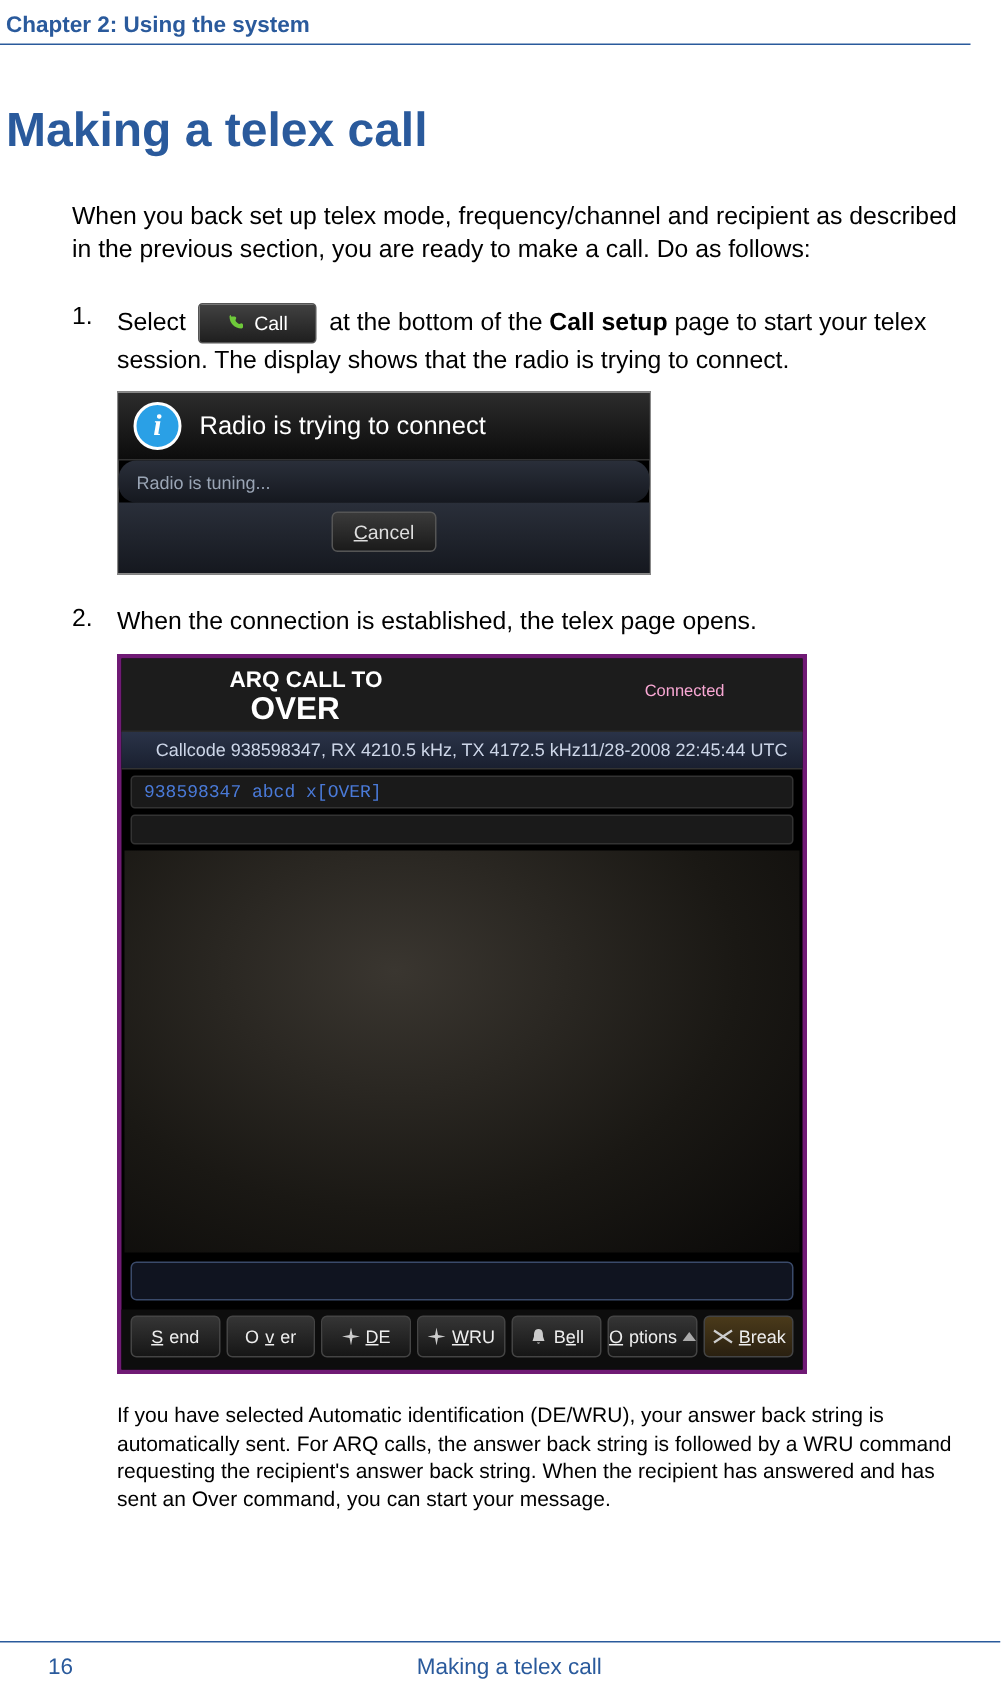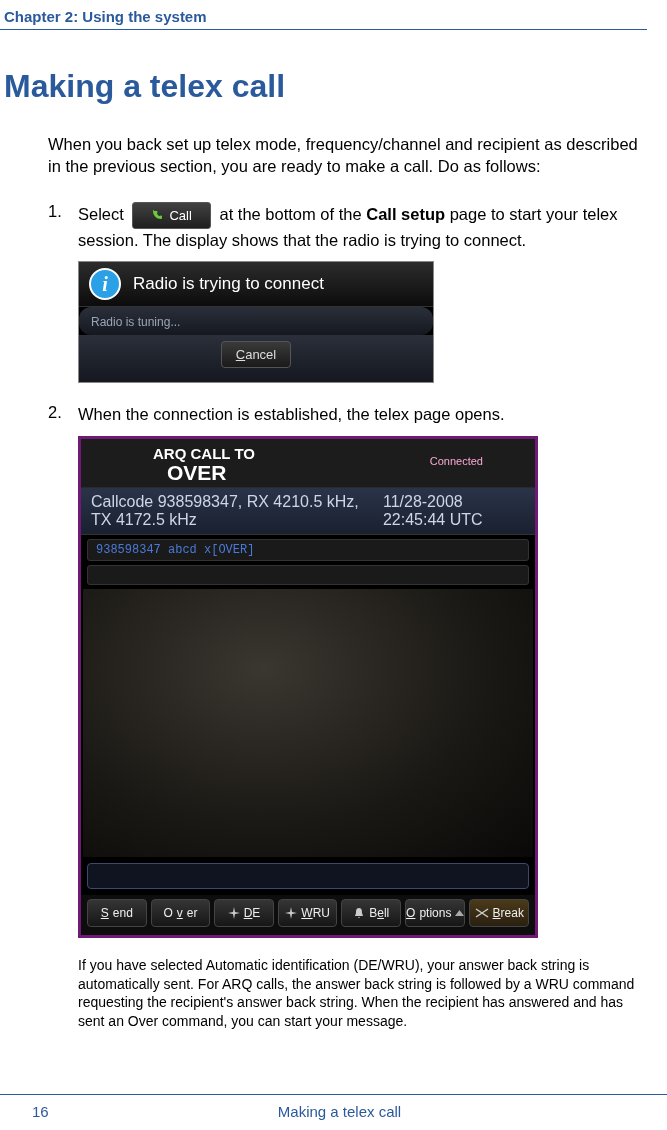--- a/index.html
+++ b/index.html
@@ -126,21 +126,21 @@
       position: relative;
       border-bottom: 1px solid #2a2a2a;
     }
     .tx-arq { font-size: 15px; font-weight: 700; margin-left: 58px;}
     .tx-jones { font-size: 21px; font-weight: 800; margin-left: 72px; line-height: 1;}
     .tx-connected { position: absolute; right: 52px; top: 16px; color: #f9a8d4; font-size: 11px; }
     .tx-antenna { position: absolute; right: 10px; top: 4px; display:flex; gap:2px; }
     .tx-info {
       background: linear-gradient(#2a3348,#1a2030);
       color: #cdd6e8;
-      font-size: 16px;
+      font-size: 12px;
       padding: 5px 10px;
       display: flex;
       justify-content: flex-end;
       border-bottom: 1px solid #333;
     }
     .tx-line {
       background: #1a1a1a;
       border: 1px solid #333;
       border-radius: 3px;
       margin: 4px 6px;

